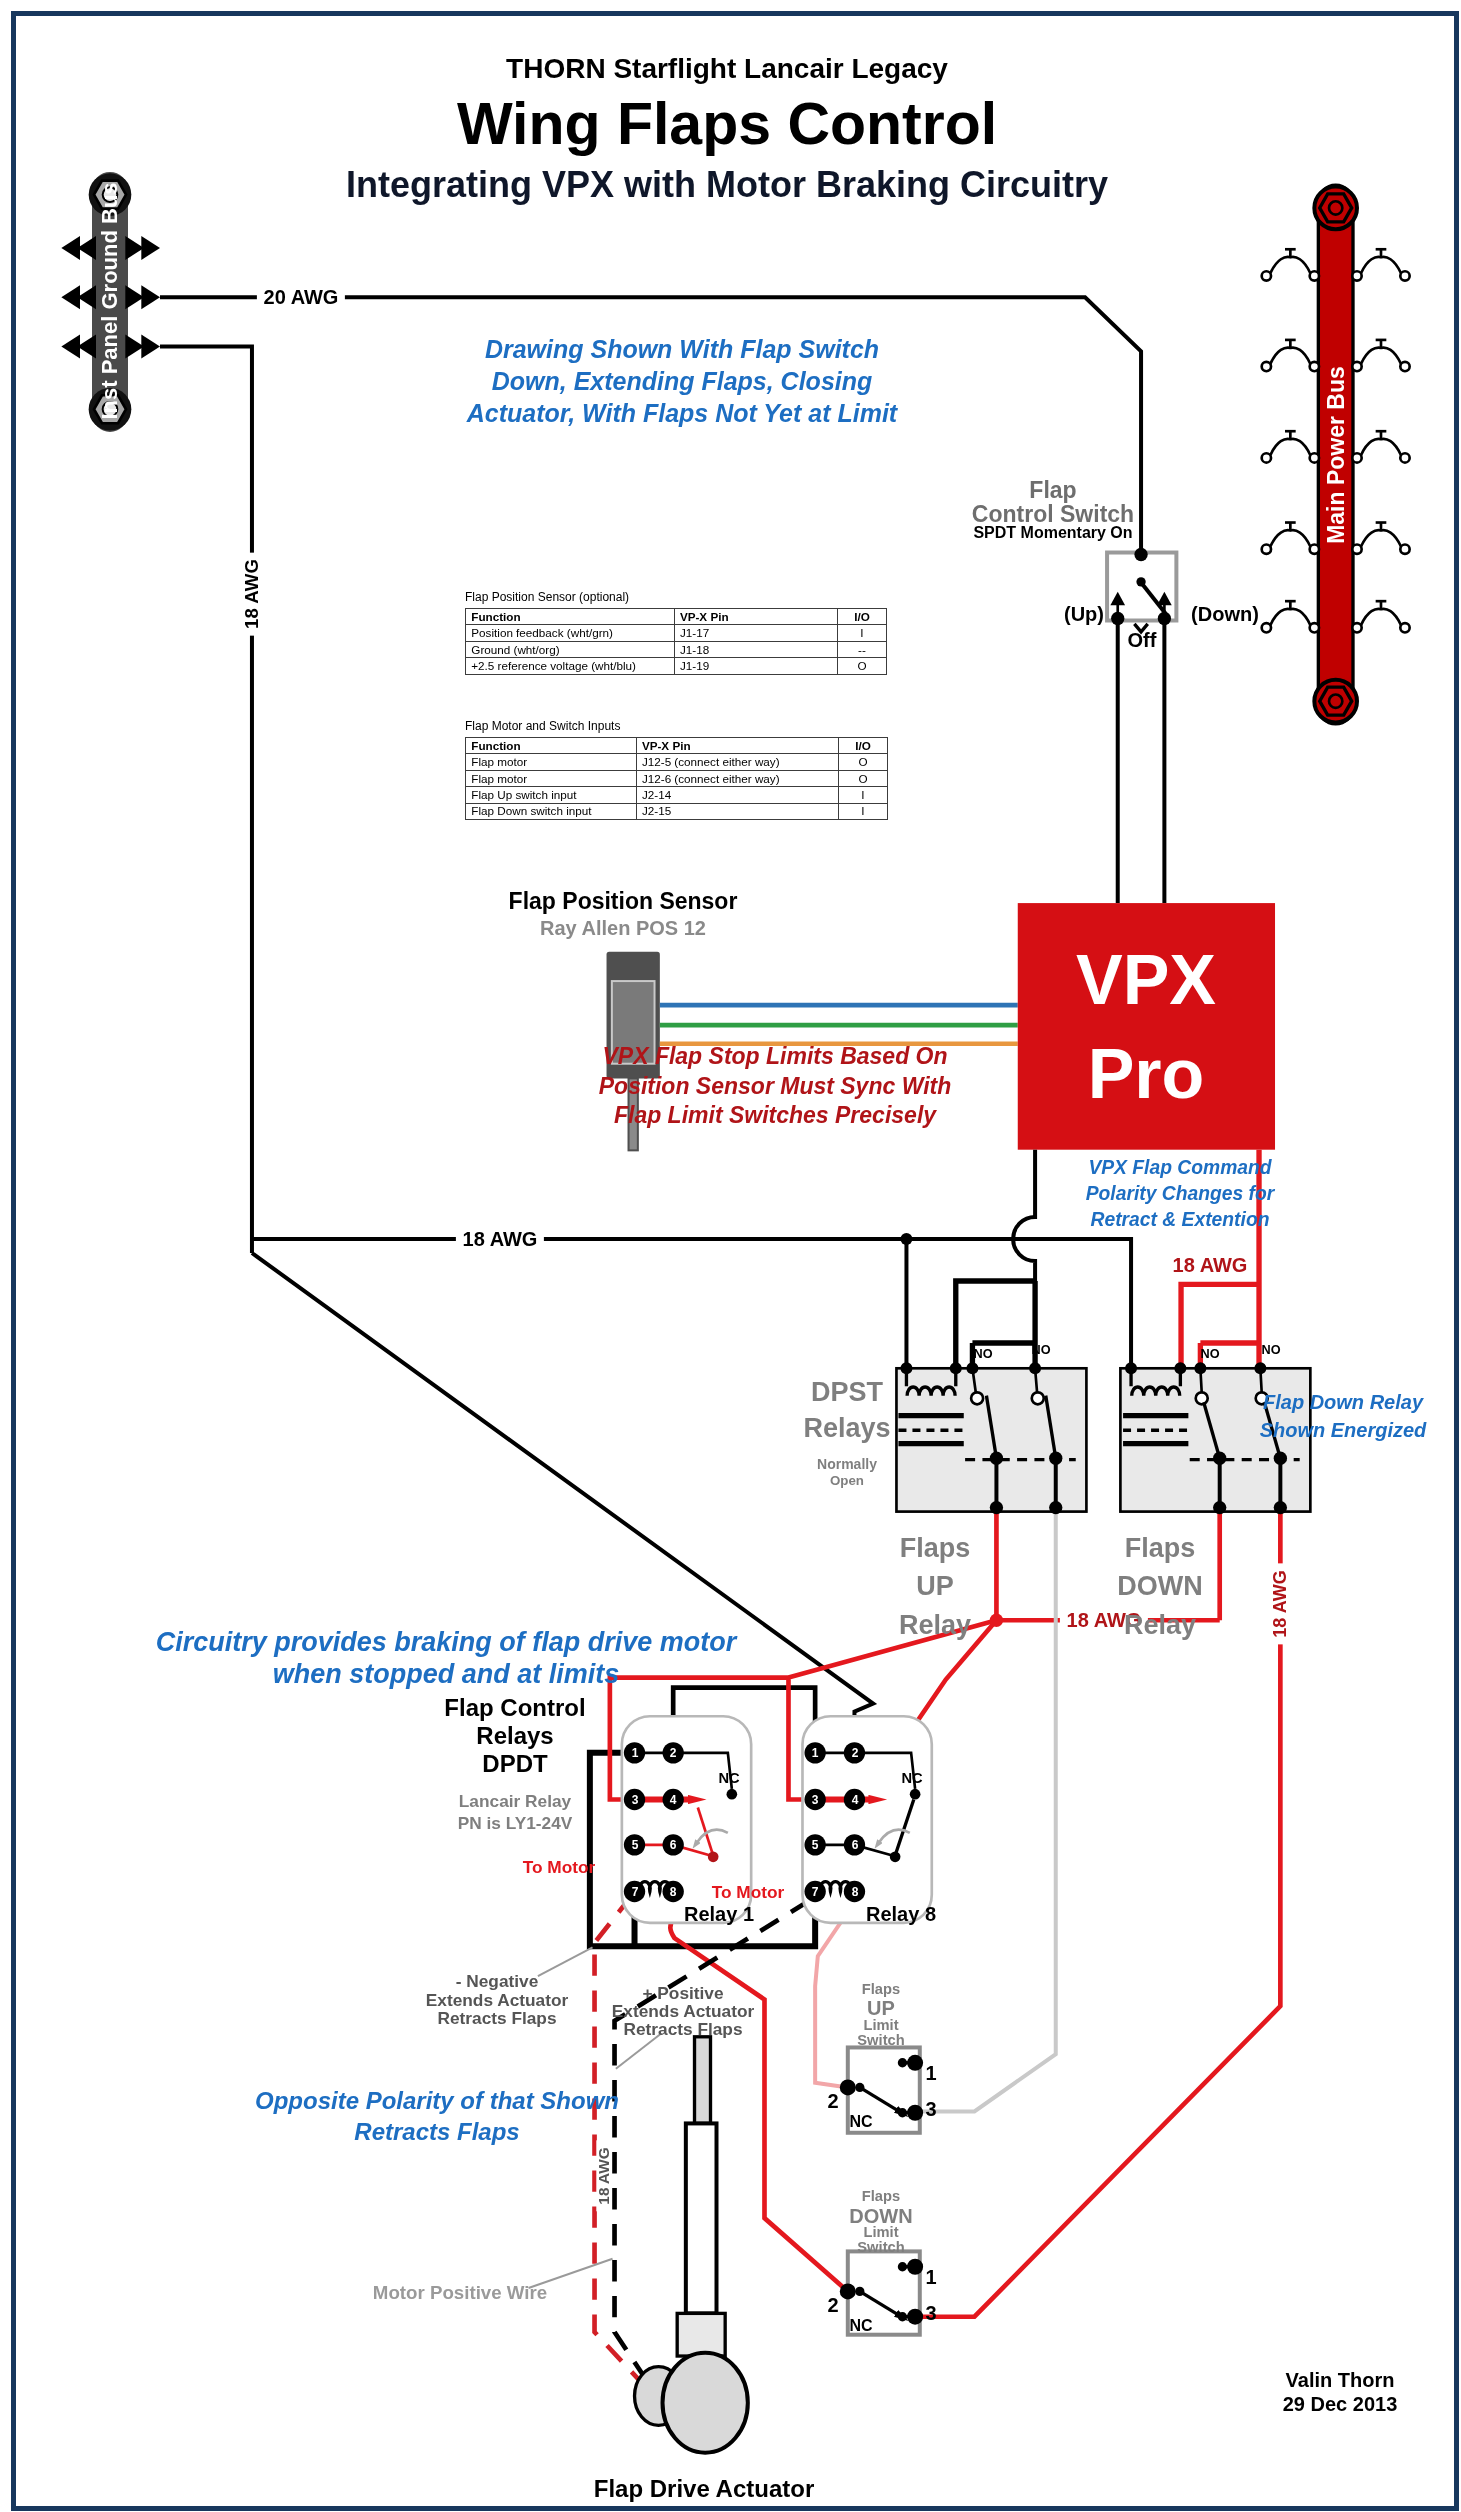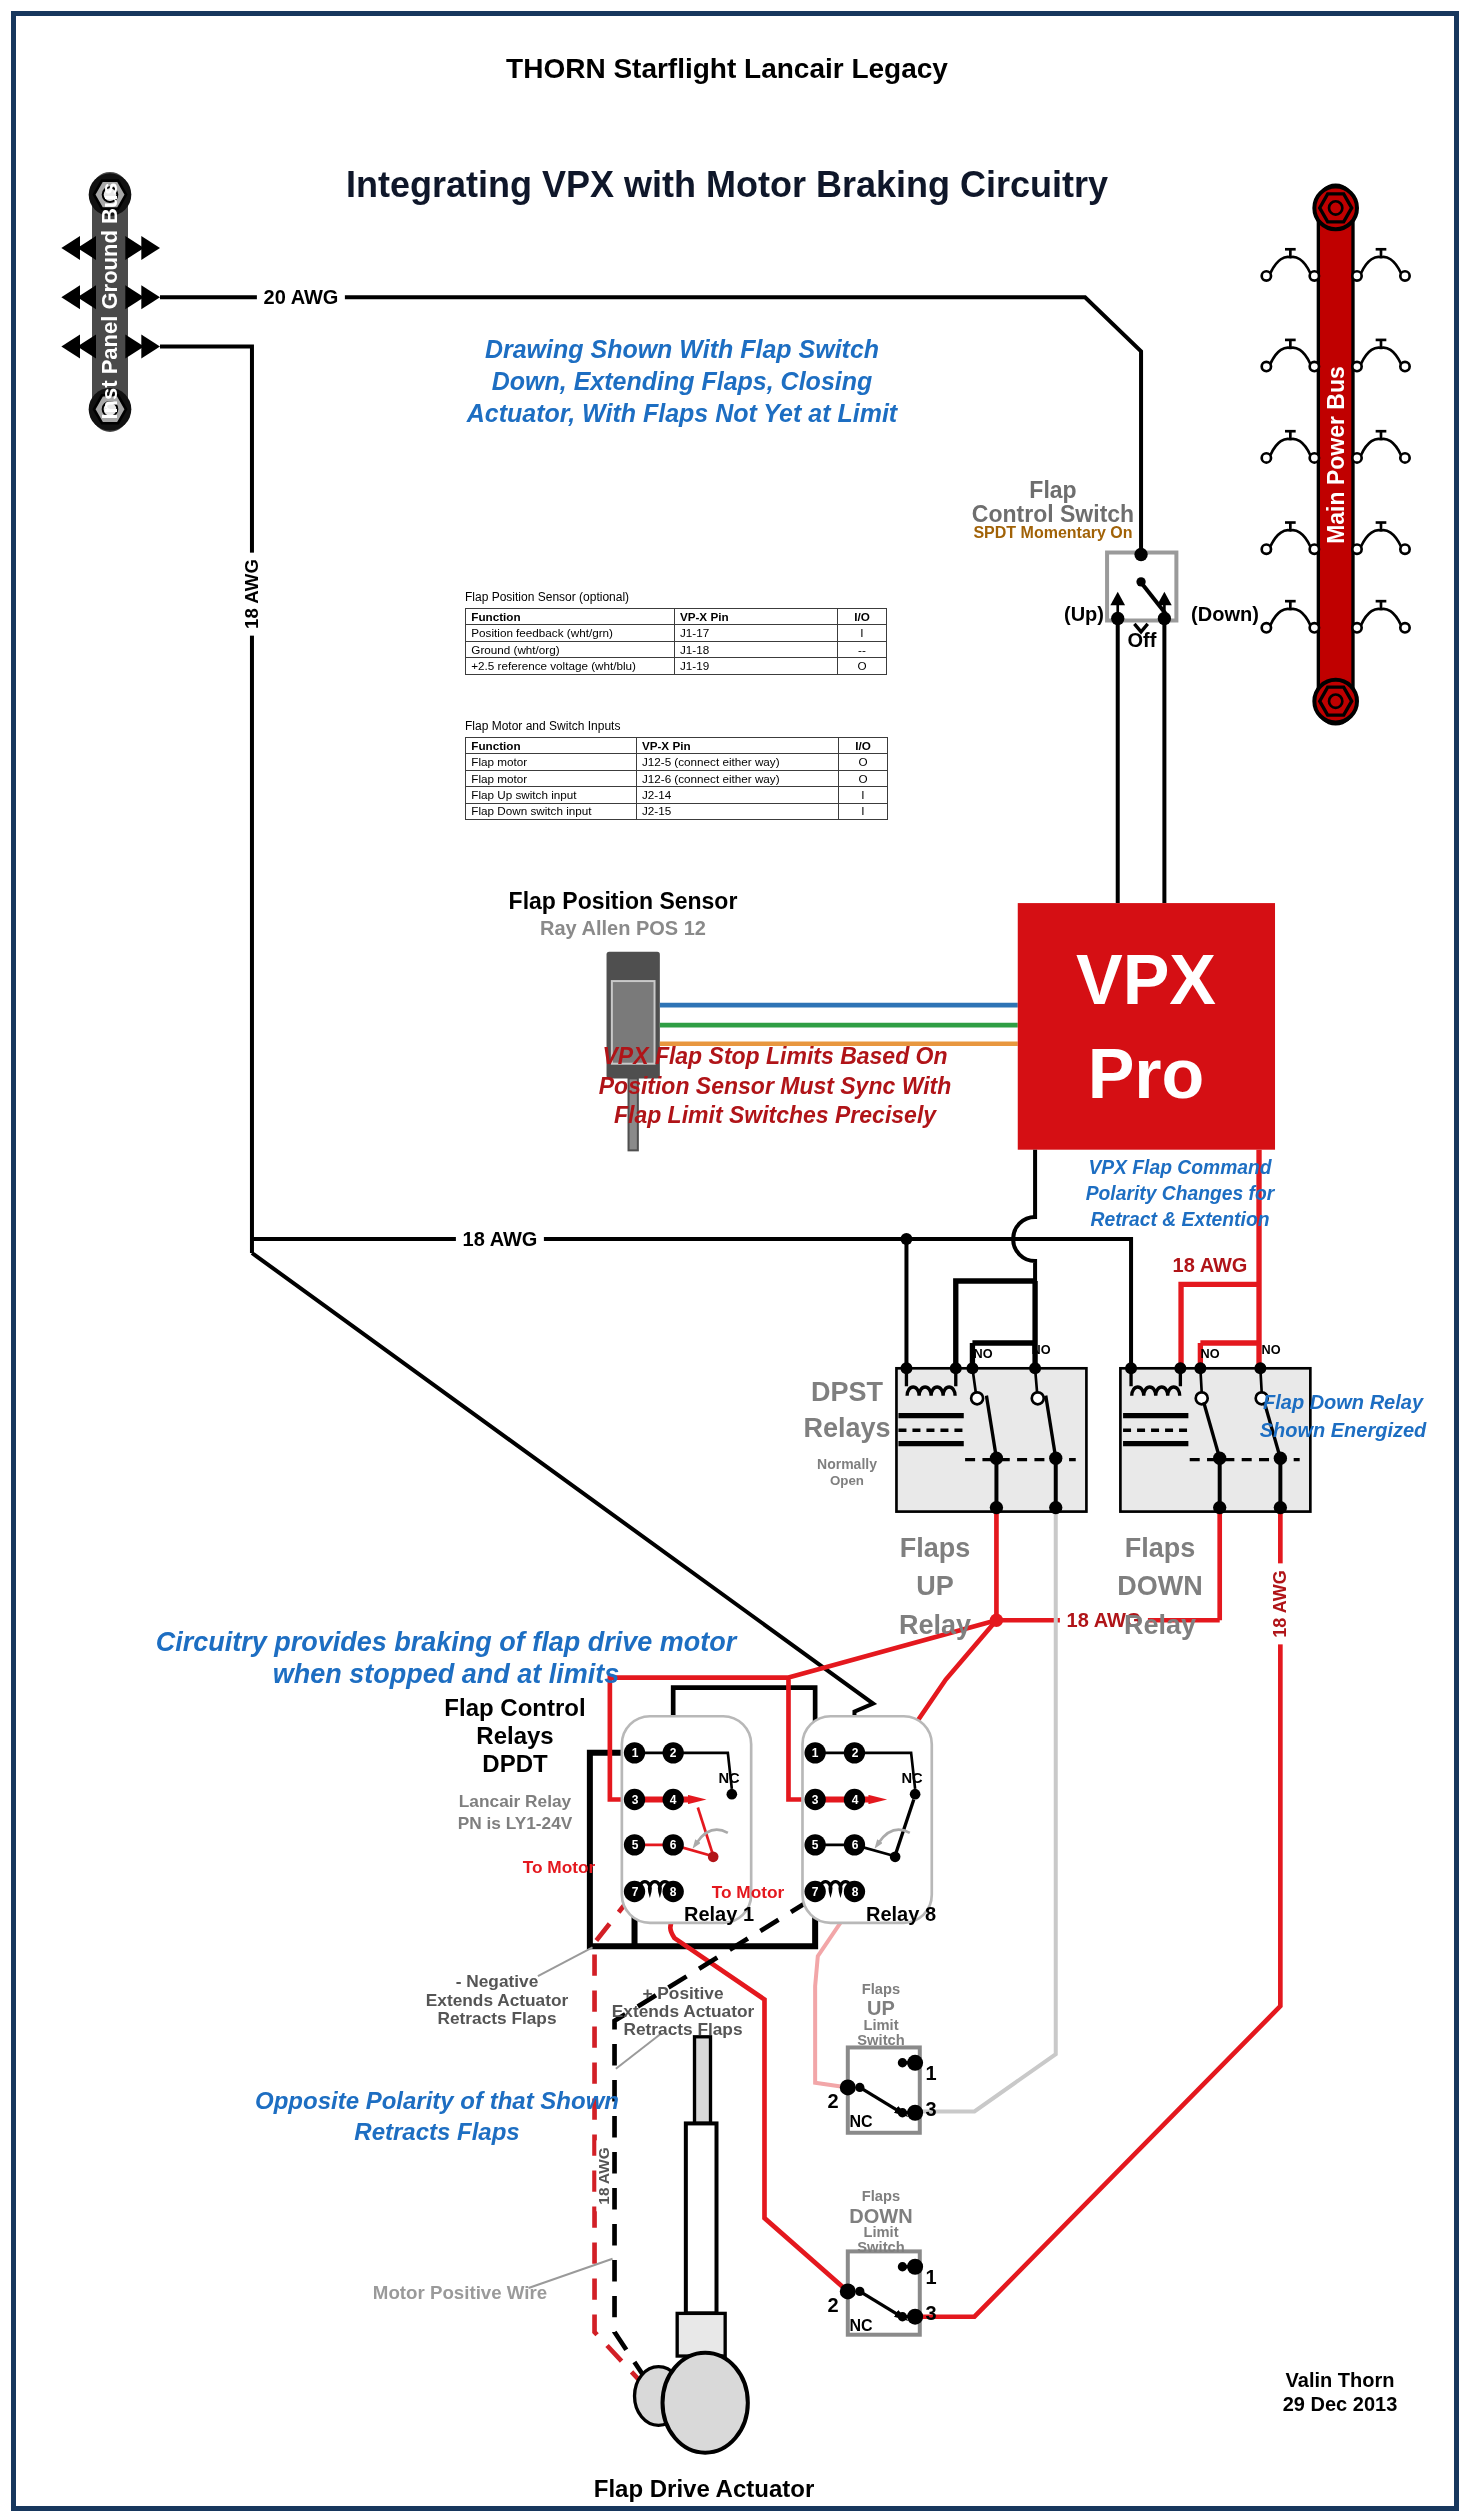--- a/index.html
+++ b/index.html
@@ -268,40 +268,41 @@
   <g>
     <rect x="1042" y="3056" width="24" height="130" fill="#d9d9d9" stroke="#000" stroke-width="5"></rect>
     <rect x="1029" y="3186" width="46" height="285" fill="#fff" stroke="#000" stroke-width="6"></rect>
     <rect x="1016" y="3471" width="72" height="64" fill="#e8e8e8" stroke="#000" stroke-width="5"></rect>
     <ellipse cx="988" cy="3595" rx="36" ry="44" fill="#d9d9d9" stroke="#000" stroke-width="5"></ellipse>
     <ellipse cx="1058" cy="3605" rx="64" ry="75" fill="#d9d9d9" stroke="#000" stroke-width="6"></ellipse>
   </g>
 </svg>
 
 <div class="lbl b" style="left:727px;top:69px;font-size:28px;">THORN Starflight Lancair Legacy</div>
+<div class="lbl b" style="left:727px;top:124px;font-size:59px;">Wing Flaps Control</div>
 <div class="lbl b tblue" style="left:727px;top:185px;font-size:36px;">Integrating VPX with Motor Braking Circuitry</div>
 
 <div class="lbl b white rot" style="left:110px;top:301px;font-size:22px;">Inst Panel Ground Bus</div>
 <div class="lbl b white rot" style="left:1336px;top:455px;font-size:23px;">Main Power Bus</div>
 
 <div class="lbl b gap" style="left:301px;top:297px;font-size:20px;">20 AWG</div>
 <div class="lbl b rot gap" style="left:252px;top:594px;font-size:18.7px;">18 AWG</div>
 <div class="lbl b gap" style="left:500px;top:1239px;font-size:20px;">18 AWG</div>
 <div class="lbl b dred" style="left:1210px;top:1265px;font-size:20px;">18 AWG</div>
 <div class="lbl b dred gap" style="left:1104px;top:1620px;font-size:20px;">18 AWG</div>
 <div class="lbl b dred rot gap" style="left:1280px;top:1604px;font-size:18px;">18 AWG</div>
 <div class="lbl b dgray rot gap" style="left:604px;top:2176px;font-size:15.3px;">18 AWG</div>
 
 <div class="lbl b i nblue" style="left:682px;top:349px;font-size:25px;">Drawing Shown With Flap Switch</div>
 <div class="lbl b i nblue" style="left:682px;top:381px;font-size:25px;">Down, Extending Flaps, Closing</div>
 <div class="lbl b i nblue" style="left:682px;top:413px;font-size:25px;">Actuator, With Flaps Not Yet at Limit</div>
 
 <div class="lbl b" style="left:1053px;top:490px;font-size:23px;color:#6e6e6e;">Flap</div>
 <div class="lbl b" style="left:1053px;top:514px;font-size:23px;color:#6e6e6e;">Control Switch</div>
-<div class="lbl b" style="left:1053px;top:533px;font-size:16px;color:#a16207;">SPDT Momentary On</div>
+<div class="lbl b" style="left:1053px;top:533px;font-size:16px;color:#000000;">SPDT Momentary On</div>
 <div class="lbl b" style="left:1084px;top:614px;font-size:20px;">(Up)</div>
 <div class="lbl b" style="left:1205px;top:614px;font-size:20px;margin-left:20px;">(Down)</div>
 <div class="lbl b" style="left:1142px;top:612px;font-size:20px;margin-top:28px;">Off</div>
 
 <div class="la" style="left:465px;top:591px;font-size:12px;">Flap Position Sensor (optional)</div>
 <div class="la" style="left:465px;top:608px;">
   <table>
     <tbody>
           <tr>
       <th style="width:197px;">Function</th>

